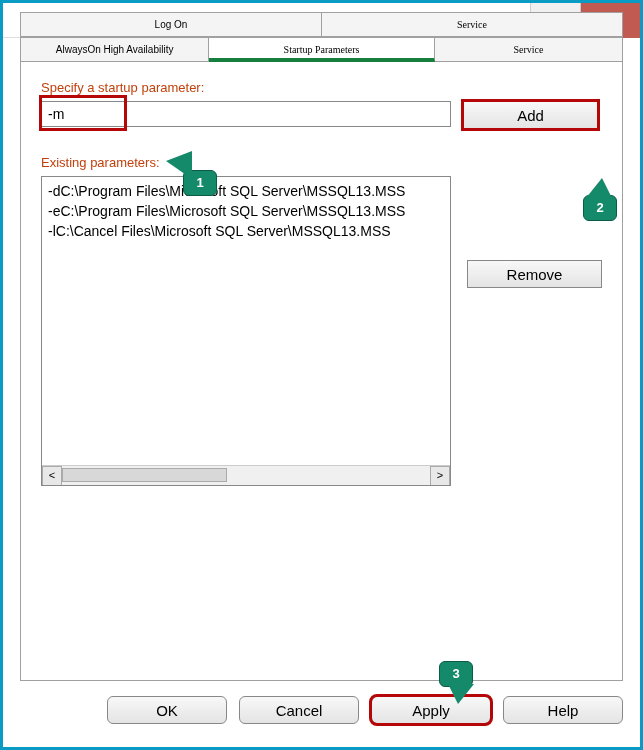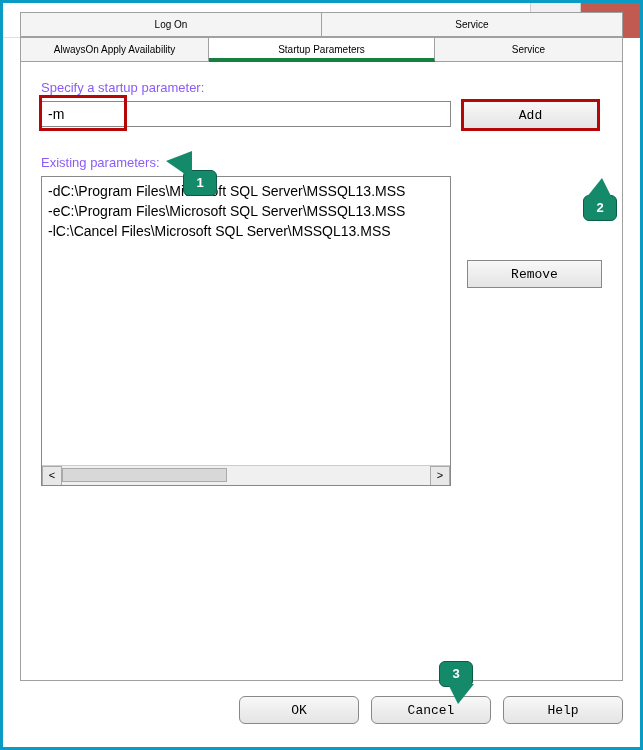--- a/index.html
+++ b/index.html
@@ -69,36 +69,36 @@
   .tab {
     flex: 1;
     border: 1px solid #a0a0a0;
     background: #f4f4f4;
     text-align: center;
     line-height: 23px;
     font-size: 10px;
     position: relative;
     cursor: pointer;
   }
-  .tab + .tab { border-left: none; }
+  .tab + .tab { border-left: none; font-family: Liberation Serif, serif; }
   .tab.active {
     background: #fff;
     border-bottom: 4px solid #15803d;
     z-index: 2;
   }
   .tab-row2 .tab:nth-child(2) {
     flex: 1.2;
   }
   .panel-content {
     padding: 18px 20px;
     position: relative;
     height: 100%;
   }
   .label {
-    color: #8b5cf6;
+    color: #c2410c;
     margin-bottom: 6px;
     display: block;
   }
   .row-input {
     display: flex;
     gap: 12px;
     align-items: flex-start;
   }
   .text-input {
     width: 410px;
@@ -106,23 +106,23 @@
     border: 1px solid #888;
     padding: 2px 6px;
     font-size: 14px;
     font-family: inherit;
   }
   .btn {
     width: 135px;
     height: 28px;
     background: linear-gradient(#f8f8f8, #e4e4e4);
     border: 1px solid #888;
-    font-size: 13px;
+    font-size: 15px;
     cursor: pointer;
-    font-family: Liberation Mono, monospace;
+    font-family: Liberation Sans, sans-serif;
   }
   .highlight-red {
     outline: 3px solid #b50707;
     outline-offset: -1px;
   }
   .highlight-red-partial {
     position: absolute;
     border: 3px solid #b50707;
     pointer-events: none;
   }
@@ -244,21 +244,21 @@
 
   <div class="dialog-body">
 
     <div class="tab-panel">
       <div class="tab-rows">
         <div class="tab-row">
           <div class="tab">Log On</div>
           <div class="tab">Service</div>
         </div>
         <div class="tab-row tab-row2">
-          <div class="tab">AlwaysOn Apply Availability</div>
+          <div class="tab">AlwaysOn High Availability</div>
           <div class="tab active">Startup Parameters</div>
           <div class="tab">Service</div>
         </div>
       </div>
 
       <div class="panel-content">
         <span class="label">Specify a startup parameter:</span>
         <div class="row-input">
           <div style="position:relative">
             <input class="text-input" value="-m" style="">
@@ -285,20 +285,21 @@
           </div>
         </div>
 
         <button class="btn remove-btn">Remove</button>
       </div>
     </div>
 
     <div class="dialog-buttons">
       <button class="btn">OK</button>
       <button class="btn">Cancel</button>
+      <button class="btn highlight-red">Apply</button>
       <button class="btn">Help</button>
     </div>
 
   </div>
 
   <div class="callout callout1">
     <div class="callout-bubble">
       <div class="callout-tail"></div>
       <span>1</span>
     </div>

